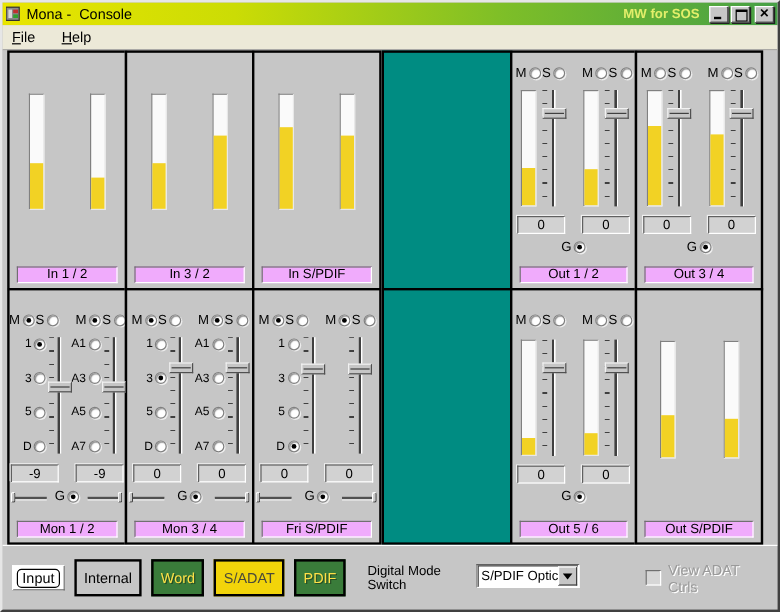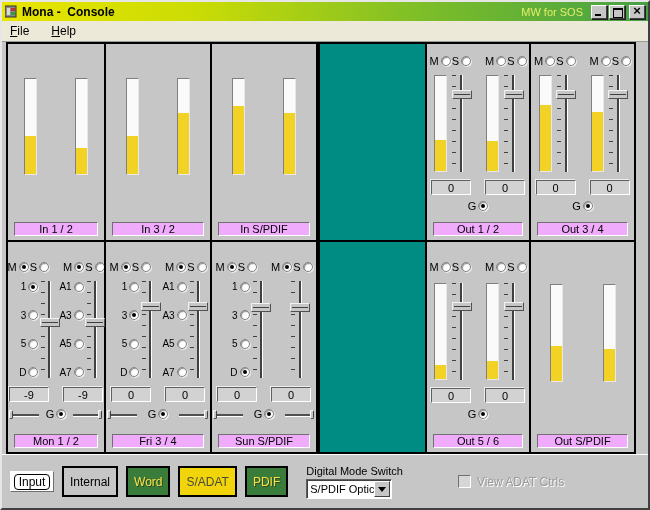--- a/index.html
+++ b/index.html
@@ -7,22 +7,22 @@
   body { font-family: "Liberation Sans", "DejaVu Sans", sans-serif; font-size:11px; color:#000; }
 
   .window { width:650px; height:510px; background:#C6C6C6;
     border:2px solid; border-color:#E6E6E6 #404040 #404040 #E6E6E6;
     display:flex; flex-direction:column; overflow:hidden; }
 
   
   .titlebar { height:19px; flex:0 0 19px; display:flex; align-items:center; padding:0 3px;
     background:linear-gradient(90deg,#E9E500 0%,#CBDC05 30%,#7DBE28 65%,#46A046 100%); }
   .app-icon { width:13px; height:13px; margin-right:4px; flex:0 0 13px; }
-  .title { font-weight:bold; font-size:12px; white-space:pre; }
-  .badge { margin-left:auto; color:#E2EE6A; font-weight:normal; font-size:11px; margin-right:6px;text-align:center; }
+  .title { font-weight:normal; font-size:12px; white-space:pre; }
+  .badge { margin-left:auto; color:#E2EE6A; font-weight:bold; font-size:11px; margin-right:6px;text-align:center; }
   .winbtn { width:16px; height:14px; background:#C6C6C6; border:1px solid;
     border-color:#FFFFFF #404040 #404040 #FFFFFF; box-shadow:1px 1px 0 #202020;
     margin-left:2px; position:relative; cursor:default; }
   .winbtn.close { margin-left:4px; }
   .glyph-min::after { content:''; position:absolute; left:3px; bottom:2px; width:6px; height:2px; background:#000; }
   .glyph-max::after { content:''; position:absolute; left:3px; top:2px; width:8px; height:7px;
     border:1px solid #000; border-top-width:2px; }
   .glyph-close::after { content:'×'; position:absolute; left:0; right:0; top:-3px; text-align:center;
     font-weight:bold; font-size:13px; }
 
@@ -110,21 +110,21 @@
   .bottombar { flex:1; border-top:1px solid #FFF; display:flex; align-items:center; padding:0 8px; position:relative; }
   .clockbtns { display:flex; align-items:center; gap:8px; }
   .clockbtn { height:31px; min-width:40px; padding:0 6px; border:2px solid #000;
     display:flex; align-items:center; justify-content:center; font-size:12px; cursor:default; }
   .cb-gray { background:#C6C6C6; color:#000000; }
   .cb-green { background:#3A7C3A; color:#fde047; text-shadow:1px 1px 0 #254D25; }
   .cb-yellow { background:#F2D40A; color:#4A4A3A; }
   .cb-input { height:21px; min-width:44px; background:#FFF; border:1px solid;
     border-color:#FFF #707070 #707070 #FFF; box-shadow:1px 1px 0 #FFF inset; padding:1px; }
   .cb-input .inner { border:1px solid #000; border-radius:4px; padding:0 4px; line-height:14px; background:#FFF; }
-  .dms { margin-left:18px; display:flex; flex-direction:column; gap:2px; }
+  .dms { margin-left:18px; display:flex; flex-direction:row; gap:2px; }
   .dms-label { font-size:11px; }
   .combo { width:86px; height:20px; background:#FFF; border:1px solid;
     border-color:#606060 #FFF #FFF #606060; box-shadow:inset 1px 1px 0 #404040; display:flex; align-items:center; }
   .combo-text { flex:1; padding-left:3px; font-size:11px; white-space:nowrap; overflow:hidden; }
   .combo-btn { width:16px; height:16px; margin-right:1px; background:#C6C6C6; border:1px solid;
     border-color:#FFF #404040 #404040 #FFF; position:relative; flex:0 0 16px; }
   .combo-btn::after { content:''; position:absolute; left:3px; top:5px; border:4px solid transparent;
     border-top:5px solid #000; }
   .chkgroup { margin-left:55px; display:flex; align-items:center; gap:6px; }
   .chkbox { width:13px; height:13px; background:#D6D6D6; border:1px solid;
@@ -458,21 +458,21 @@
               <div class="pthumb" style="margin-left: -2px; left: 0%;"></div>
             </div>
           <div class="gmid">
               <span class="lbl">G</span>
               <span class="radio checked"></span>
             </div>
           <div class="pslider">
               <div class="pthumb" style="margin-left: -3px; left: 100%;"></div>
             </div>
         </div>
-        <div class="plabel">Fri 3 / 4</div>
+        <div class="plabel">Mon 3 / 4</div>
       </div>
 
       <div class="panel p-w3">
         <div class="hdr">
           <div class="ms">
               <span class="lbl">M</span>
               <span class="radio checked"></span>
             <span class="lbl">S</span>
               <span class="radio"></span>
             </div>
@@ -524,21 +524,21 @@
               <div class="pthumb" style="margin-left: -2px; left: 0%;"></div>
             </div>
           <div class="gmid">
               <span class="lbl">G</span>
               <span class="radio checked"></span>
             </div>
           <div class="pslider">
               <div class="pthumb" style="margin-left: -3px; left: 100%;"></div>
             </div>
         </div>
-        <div class="plabel">Sun S/PDIF</div>
+        <div class="plabel">Fri S/PDIF</div>
       </div>
 
       <div class="teal"></div>
 
       <div class="panel p-w4">
         <div class="hdr">
           <div class="ms">
               <span class="lbl">M</span>
               <span class="radio"></span>
             <span class="lbl">S</span>

